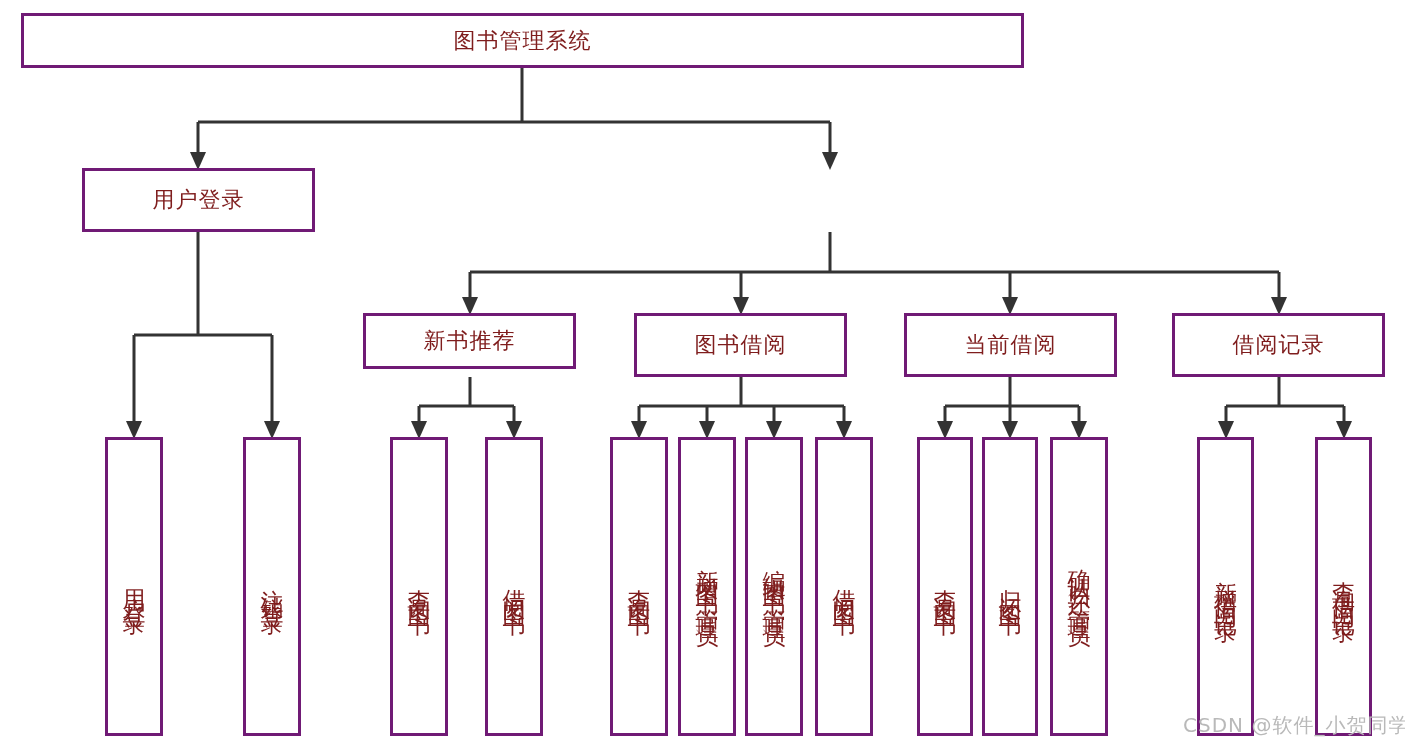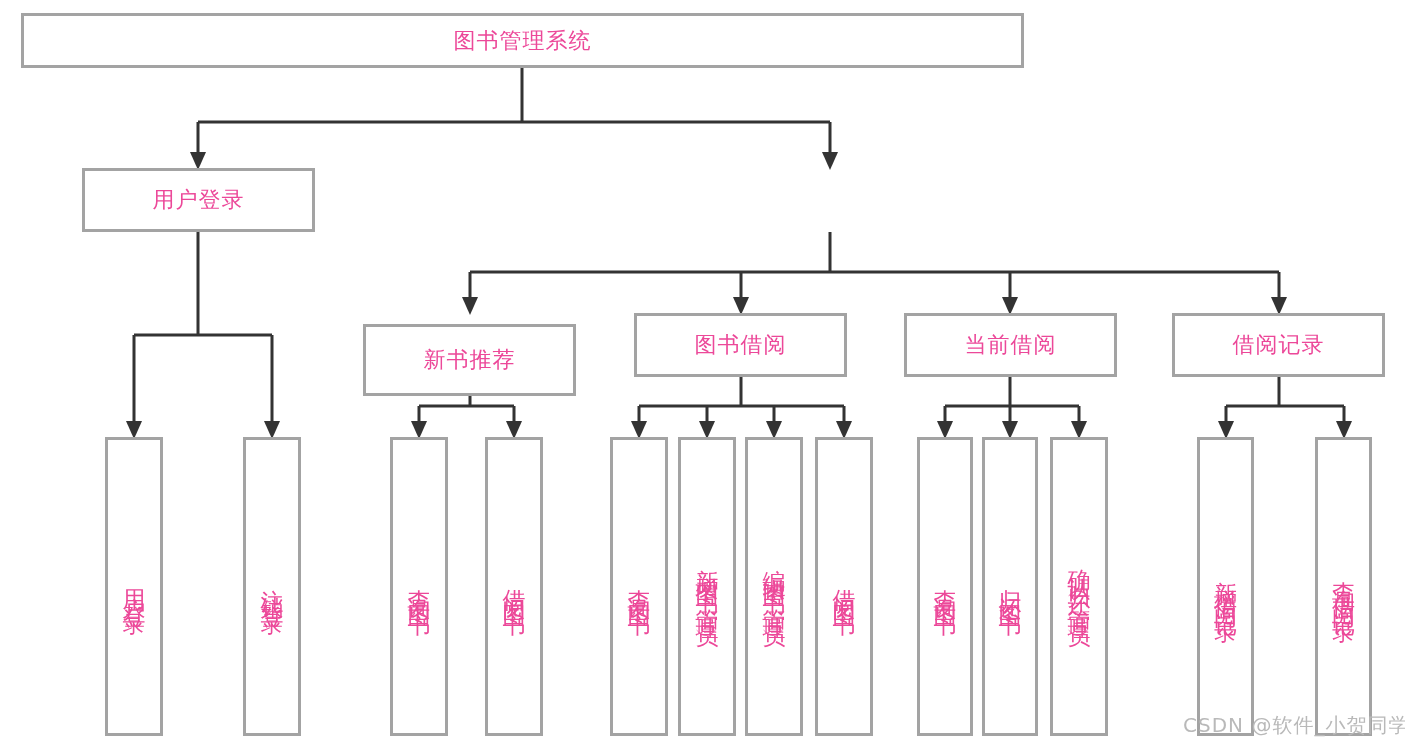--- a/index.html
+++ b/index.html
@@ -7,26 +7,26 @@
     position: relative;
     width: 1405px;
     height: 747px;
     background: #ffffff;
     font-family: "DejaVu Sans", "Liberation Sans", sans-serif;
     overflow: hidden;
   }
   .node {
     position: absolute;
     background: #ffffff;
-    border: 3px solid #a3a3a3;
+    border: 3px solid #701a75;
     box-sizing: border-box;
     display: flex;
     align-items: center;
     justify-content: center;
-    color: #ec4899;
+    color: #7f1d1d;
     font-size: 22px;
     letter-spacing: 1px;
     white-space: nowrap;
   }
   .vnode {
     writing-mode: vertical-rl;
     text-orientation: mixed;
     font-size: 23px;
     letter-spacing: 8px;
     line-height: 1;
@@ -88,21 +88,21 @@
 
     <path d="M1279 377 V406 M1226 406 H1344 M1226 406 V423 M1344 406 V423"></path>
     <polygon points="1218,421 1234,421 1226,439"></polygon>
     <polygon points="1336,421 1352,421 1344,439"></polygon>
   </svg>
 
   <div class="node" style="left:21px; top:13px; width:1003px; height:55px;">图书管理系统</div>
 
   <div class="node" style="left:82px; top:168px; width:233px; height:64px;">用户登录</div>
 
-  <div class="node" style="left:363px; top:324px; width:213px; height:72px;">新书推荐</div>
+  <div class="node" style="left:363px; top:313px; width:213px; height:56px;">新书推荐</div>
   <div class="node" style="left:904px; top:313px; width:213px; height:64px;">当前借阅</div>
   <div class="node" style="left:634px; top:313px; width:213px; height:64px;">图书借阅</div>
   <div class="node" style="left:1172px; top:313px; width:213px; height:64px;">借阅记录</div>
 
   <div class="node vnode" style="left:105px; top:437px; width:58px; height:299px;">用户登录</div>
   <div class="node vnode" style="left:243px; top:437px; width:58px; height:299px;">注销登录</div>
 
   <div class="node vnode" style="left:390px; top:437px; width:58px; height:299px;">查询图书</div>
   <div class="node vnode" style="left:485px; top:437px; width:58px; height:299px;">借阅图书</div>
 

